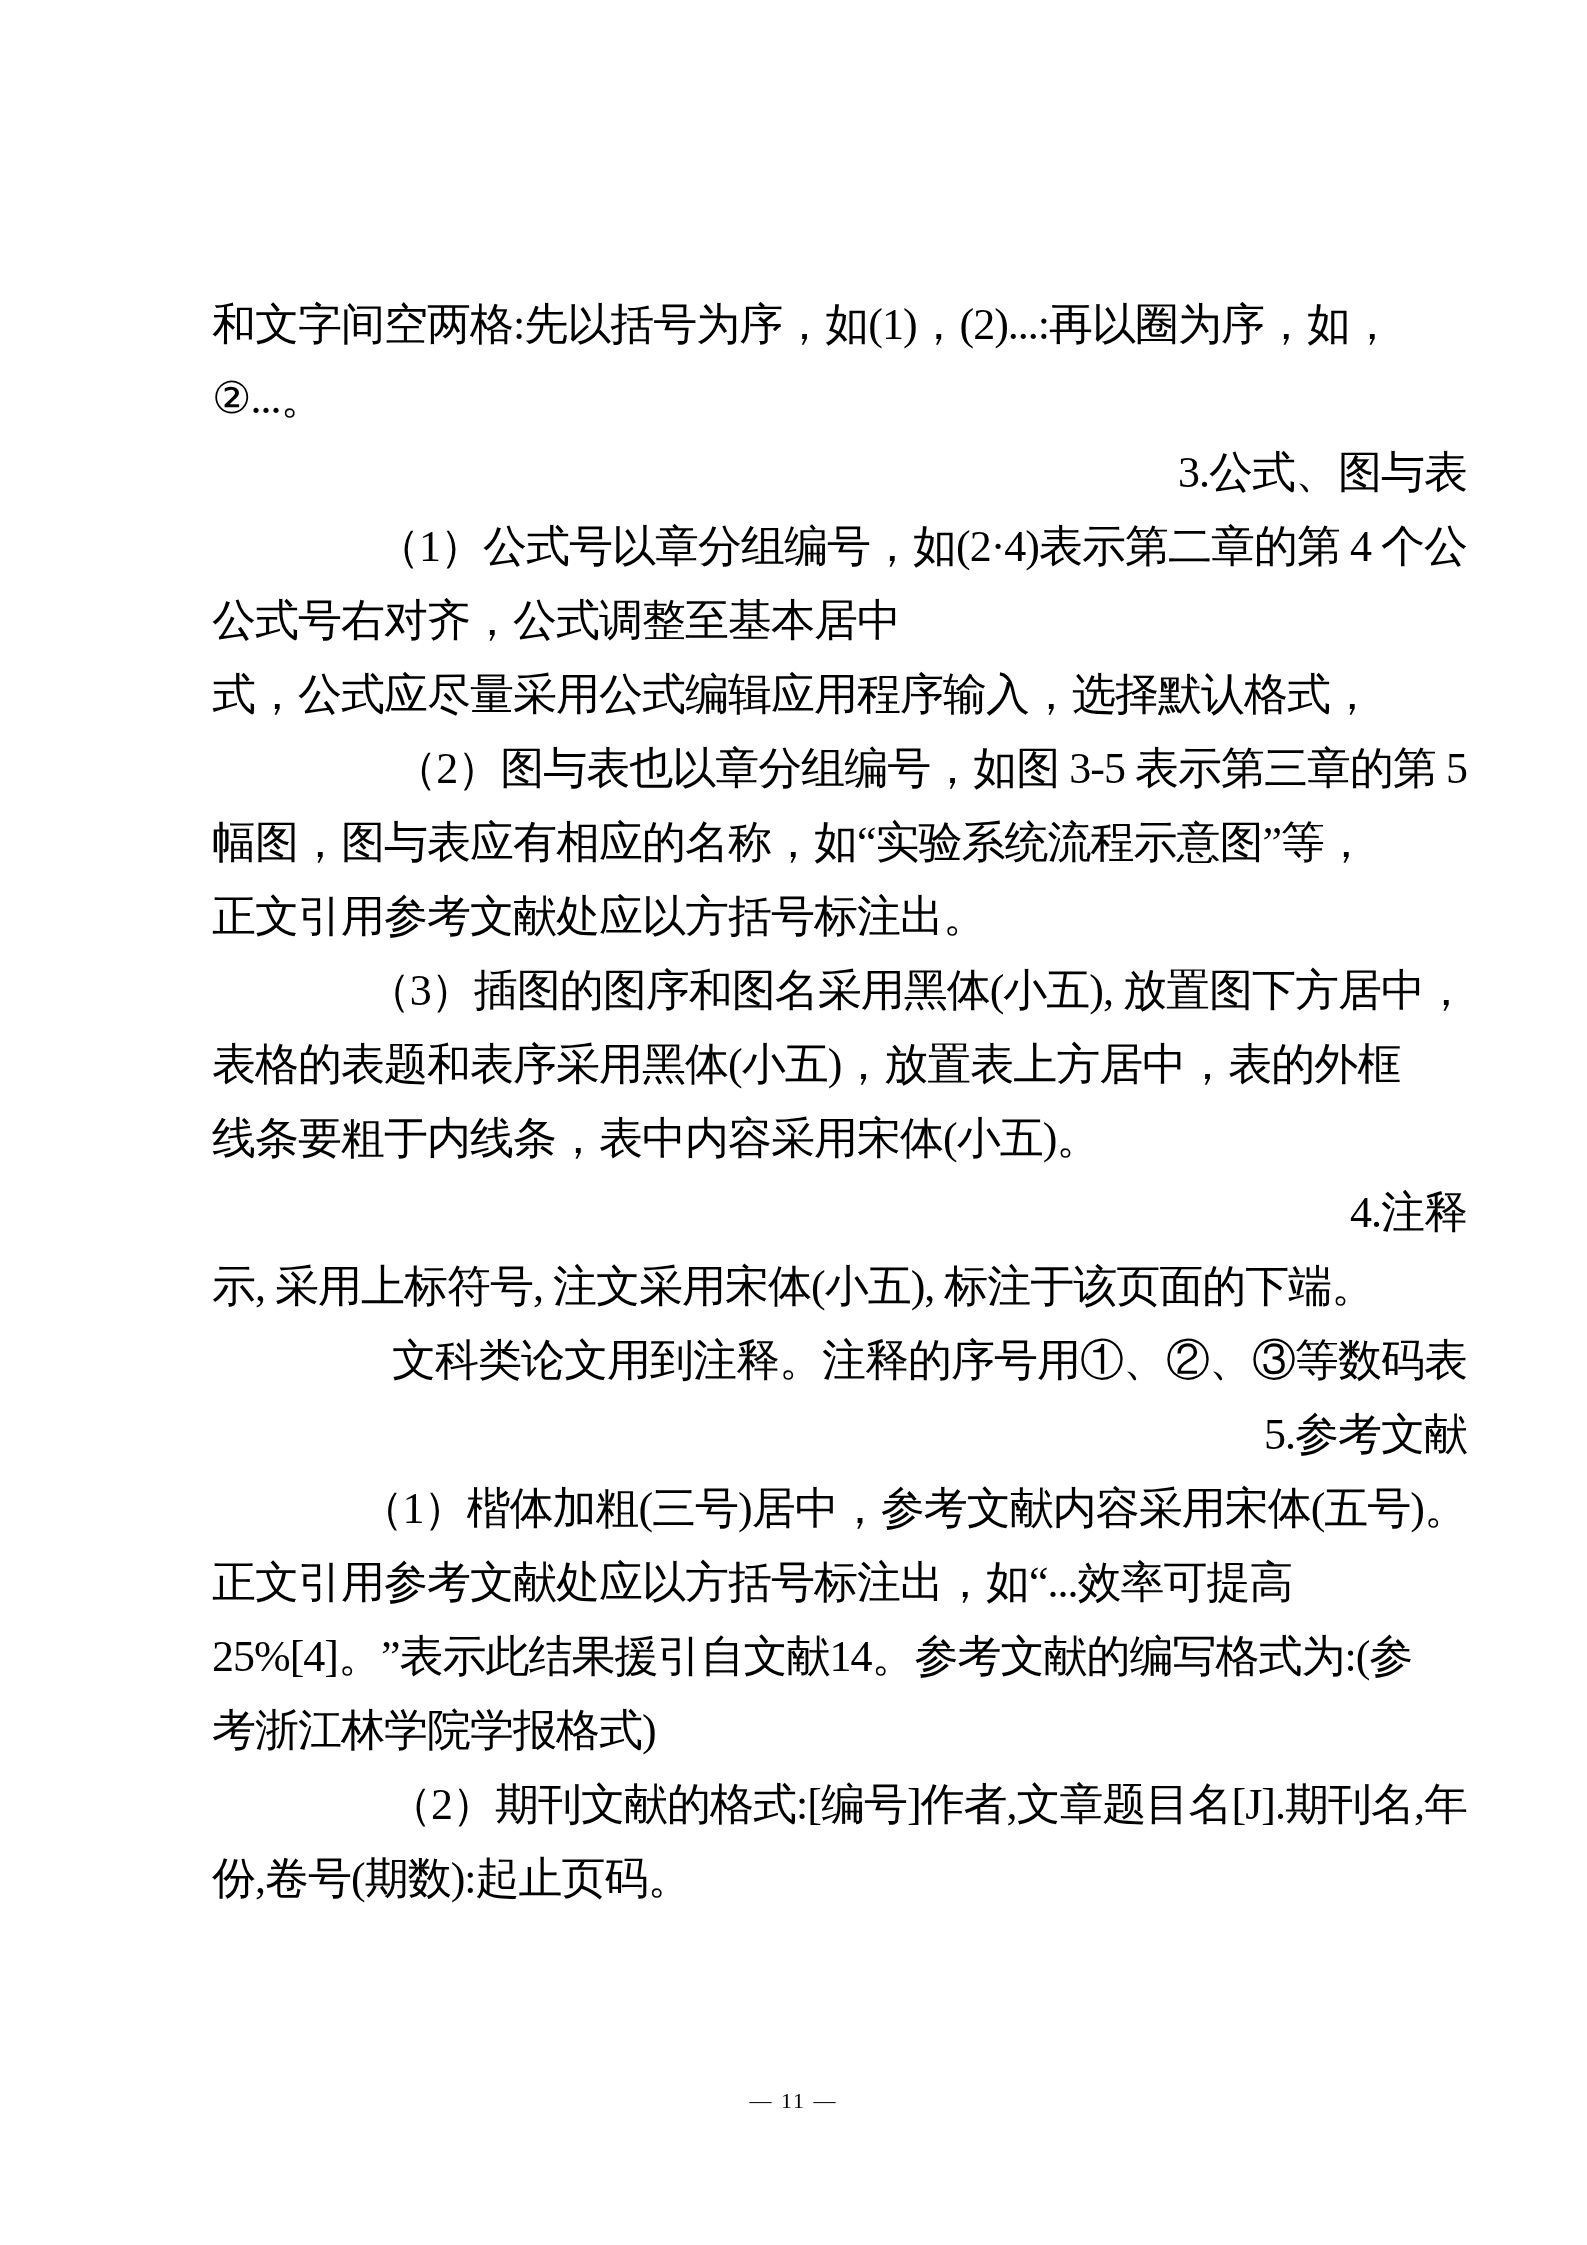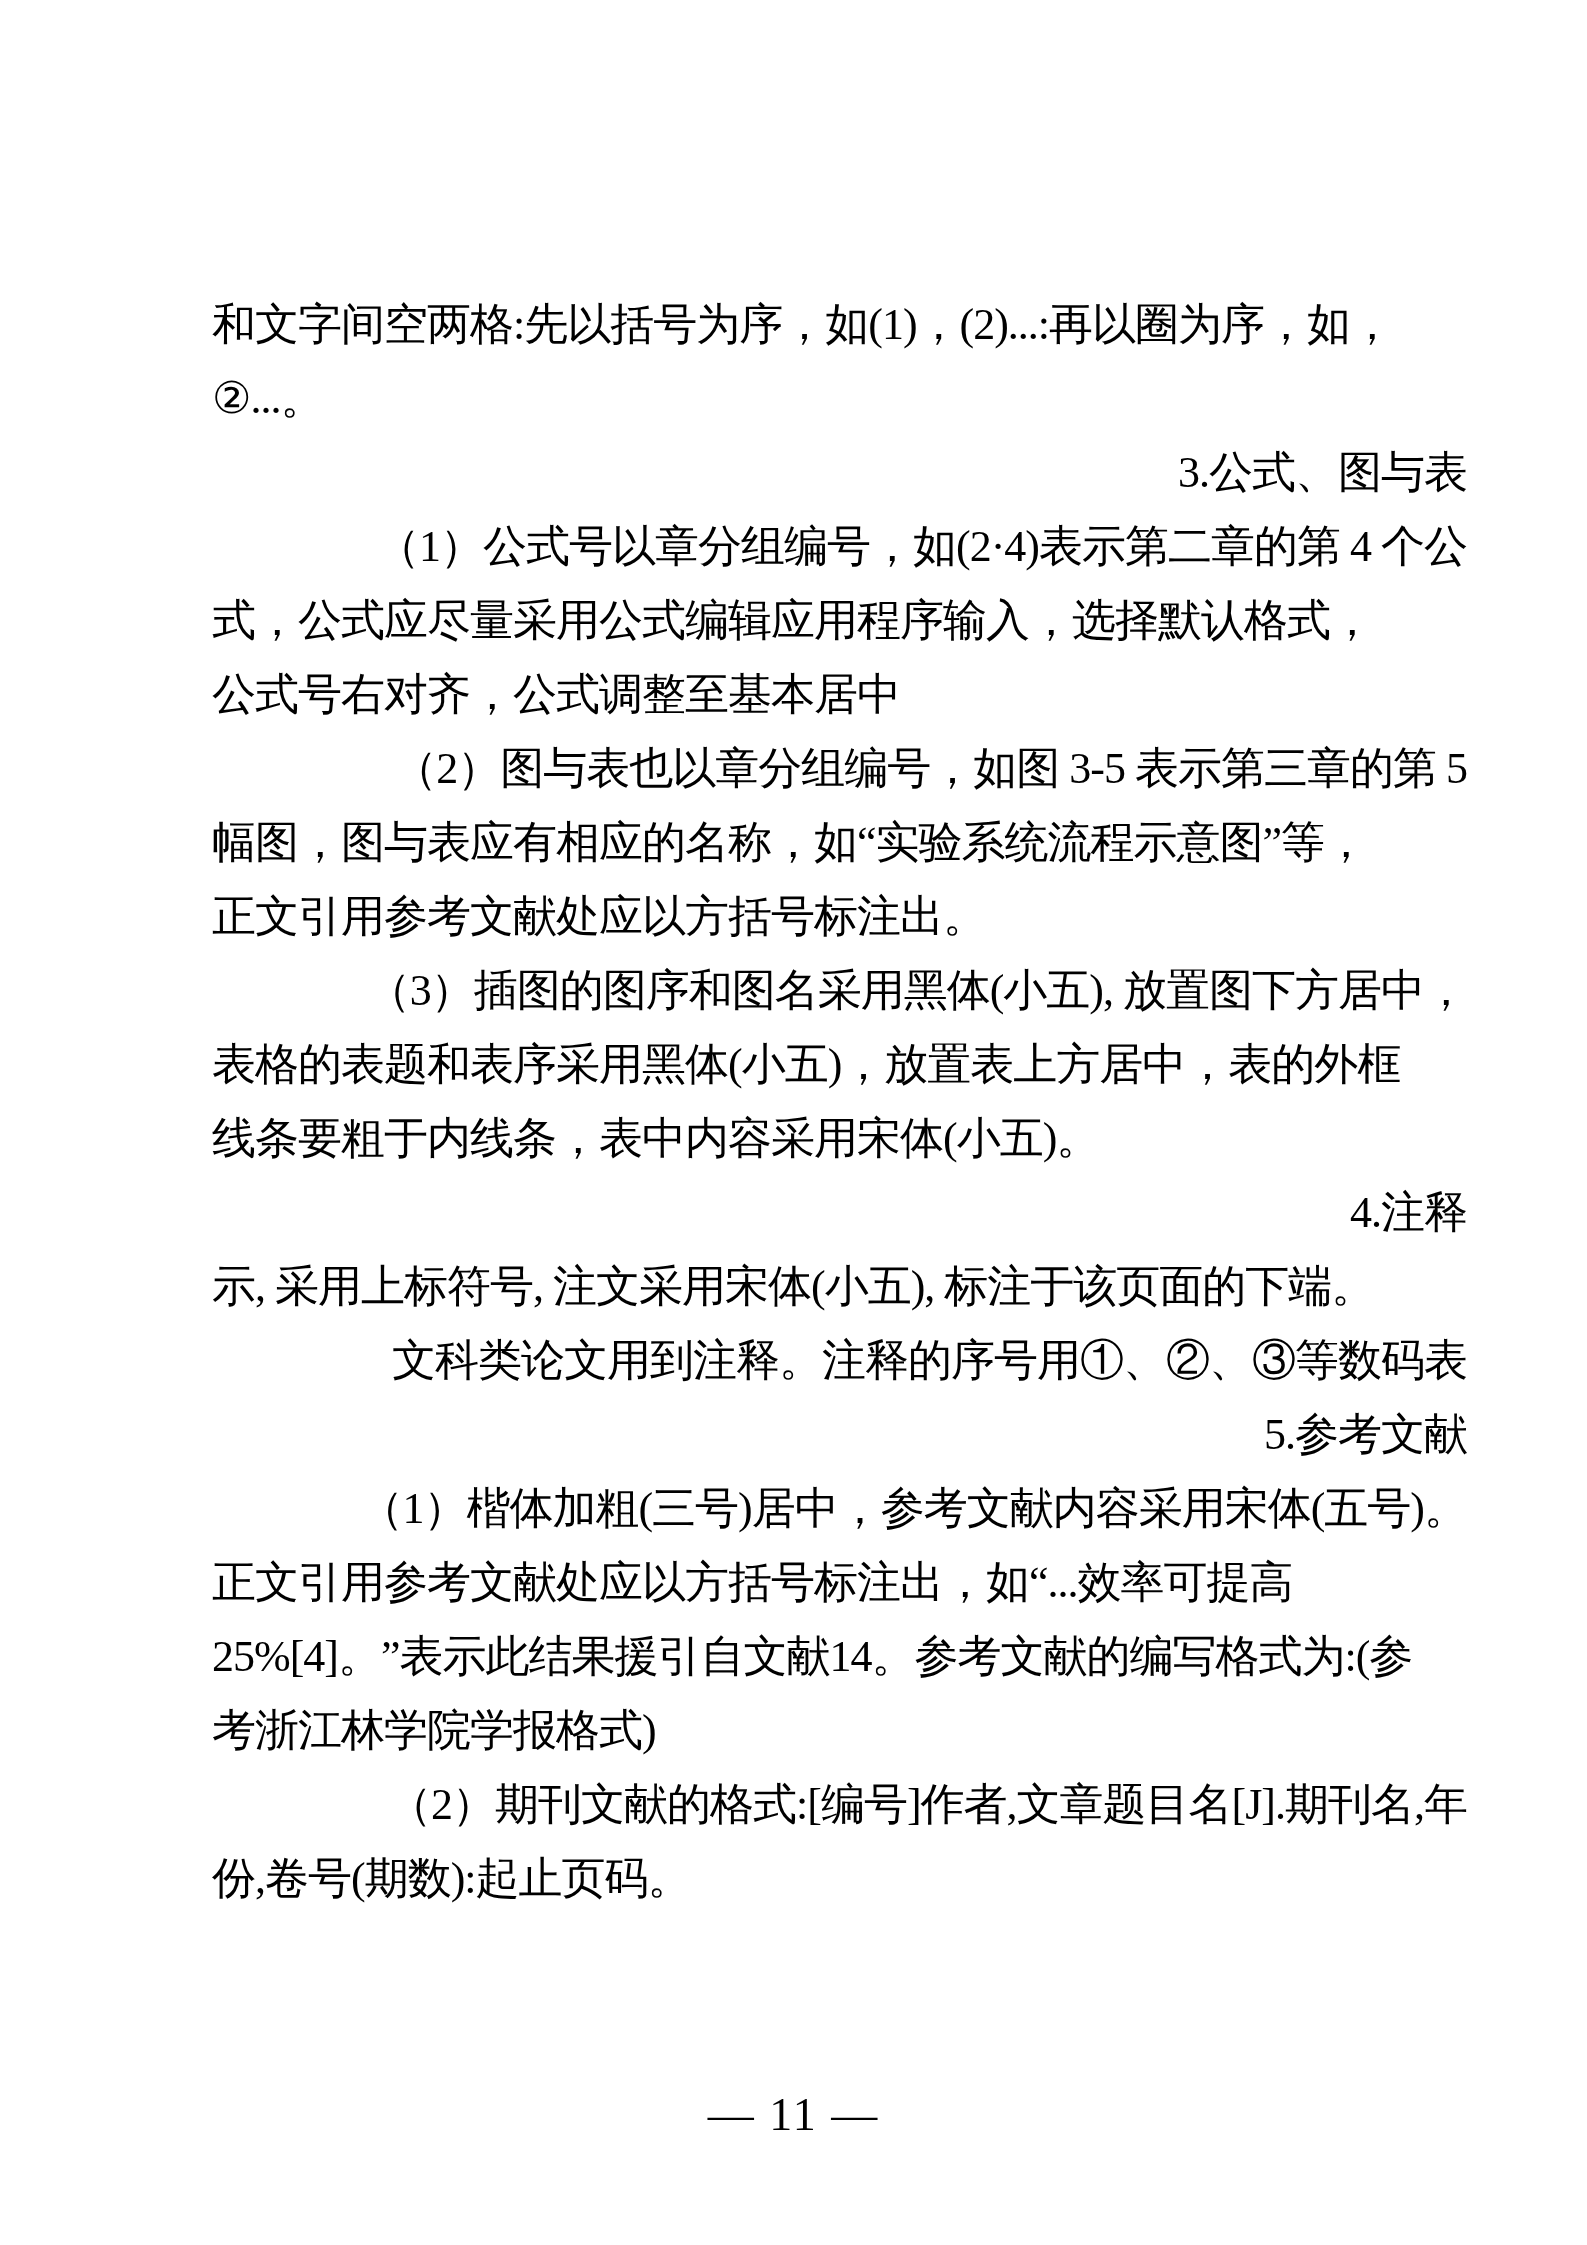--- a/index.html
+++ b/index.html
@@ -33,37 +33,37 @@
   .line.indent {
     padding-left: 84px;
     text-align: right;
   }
   .footer {
     position: absolute;
     left: 0;
     width: 100%;
     top: 2088px;
     text-align: center;
-    font-size: 46px;
+    font-size: 22px;
     letter-spacing: 2px;
     color: #000000;
   }
 </style>
 </head>
 <body>
 
 <div class="page">
 
   <div class="doc-lines">
     <div class="line">和文字间空两格:先以括号为序，如(1)，(2)...:再以圈为序，如，</div>
     <div class="line">②...。</div>
     <div class="line indent">3.公式、图与表</div>
     <div class="line indent">（1）公式号以章分组编号，如(2·4)表示第二章的第 4 个公</div>
+    <div class="line">公式号右对齐，公式调整至基本居中</div>
     <div class="line">式，公式应尽量采用公式编辑应用程序输入，选择默认格式，</div>
-    <div class="line">公式号右对齐，公式调整至基本居中</div>
     <div class="line indent">（2）图与表也以章分组编号，如图 3-5 表示第三章的第 5</div>
     <div class="line">幅图，图与表应有相应的名称，如“实验系统流程示意图”等，</div>
     <div class="line">正文引用参考文献处应以方括号标注出。</div>
     <div class="line indent">（3）插图的图序和图名采用黑体(小五), 放置图下方居中，</div>
     <div class="line">表格的表题和表序采用黑体(小五)，放置表上方居中，表的外框</div>
     <div class="line">线条要粗于内线条，表中内容采用宋体(小五)。</div>
     <div class="line indent">4.注释</div>
     <div class="line">示, 采用上标符号, 注文采用宋体(小五), 标注于该页面的下端。</div>
     <div class="line indent">文科类论文用到注释。注释的序号用①、②、③等数码表</div>
     <div class="line indent">5.参考文献</div>

